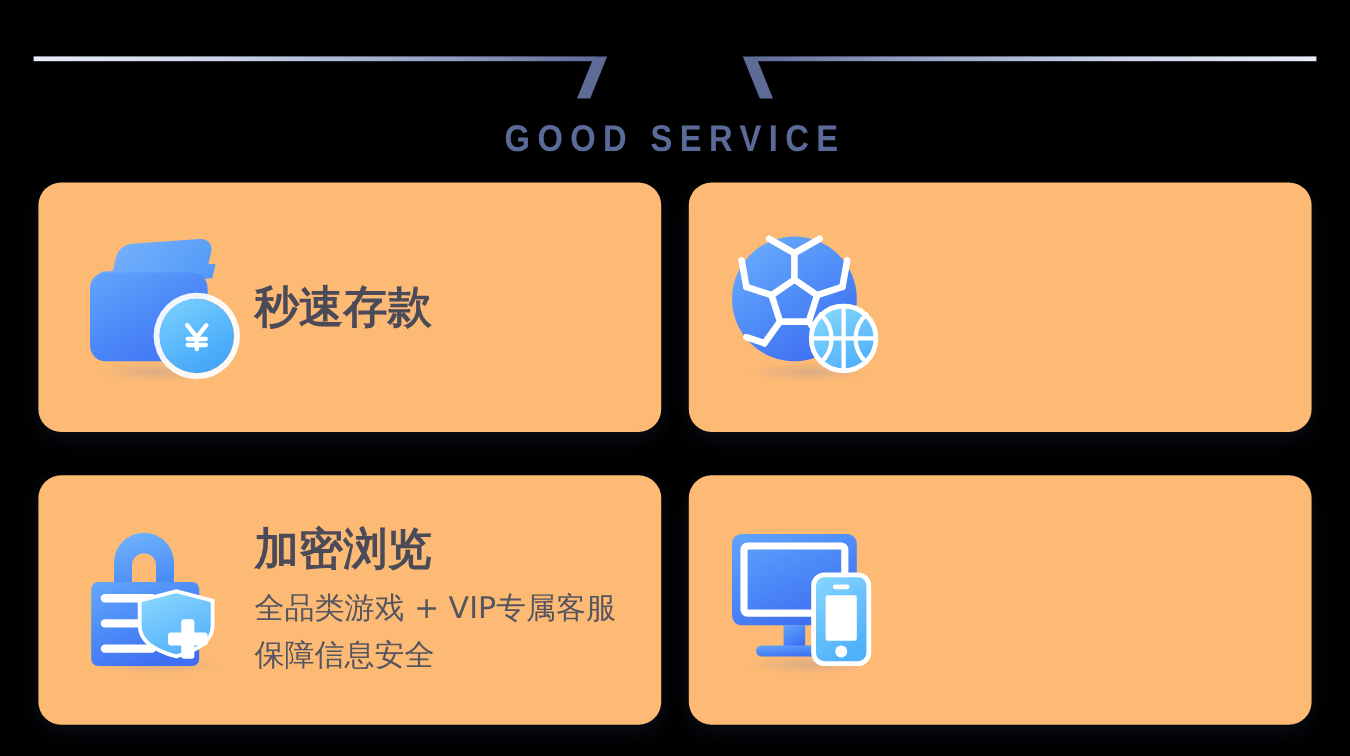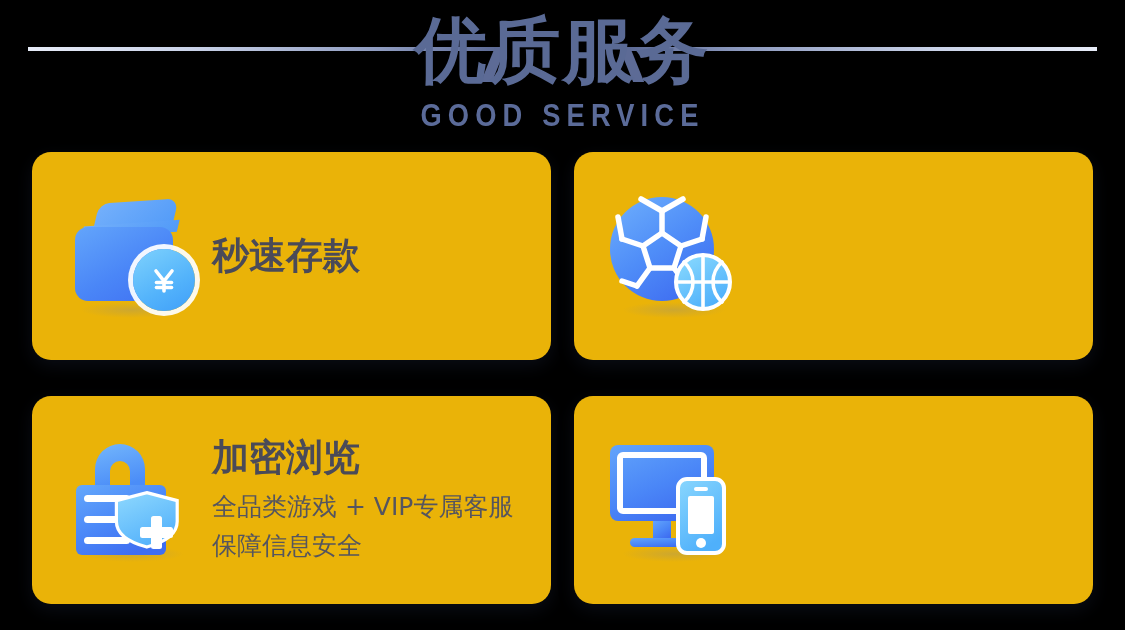--- a/index.html
+++ b/index.html
@@ -87,21 +87,21 @@
     top: 152px;
     width: 1061px;
     display: grid;
     grid-template-columns: 519px 519px;
     grid-template-rows: 208px 208px;
     column-gap: 23px;
     row-gap: 36px;
   }
   .card {
     position: relative;
-    background: #eab308;
+    background: #fdba74;
     border-radius: 19px;
     box-shadow: 0 6px 18px rgba(60, 80, 130, 0.16);
     display: flex;
     align-items: center;
     overflow: visible;
   }
   .icon-wrap {
     position: relative;
     width: 148px;
     min-width: 148px;
@@ -211,21 +211,20 @@
   .dev-wrap { position: relative; width: 132px; height: 118px; }
 </style>
 </head>
 <body>
 
 <div class="header">
   <div class="rule rule-left"></div>
   <div class="slash slash-left"></div>
   <div class="rule rule-right"></div>
   <div class="slash slash-right"></div>
-  <div class="title-cn">优质服务</div>
   <div class="title-en">GOOD SERVICE</div>
 </div>
 
 <div class="grid">
 
   <div class="card">
     <div class="icon-wrap">
       <div class="icon-shadow"></div>
       <div class="wallet">
         <div class="wallet-flap"></div>

